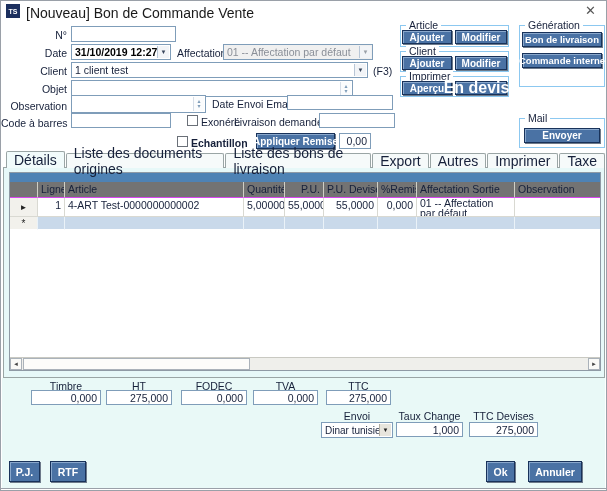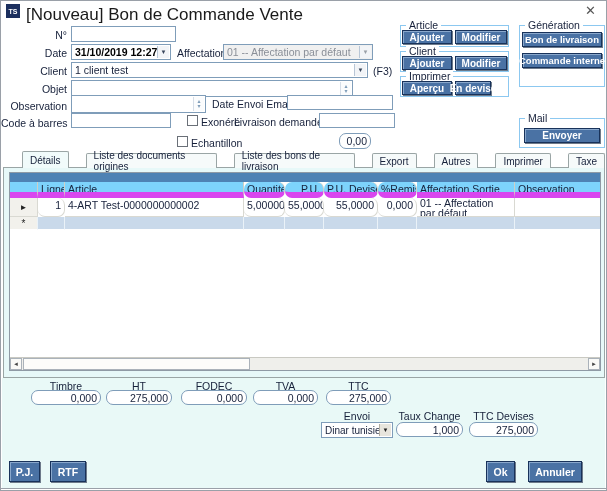--- a/index.html
+++ b/index.html
@@ -35,49 +35,49 @@
   }
   .grp { border:1px solid #8cc8f0; }
   .grp-legend {
     position:absolute; top:-7px; left:5px; background:#ffffff; padding:0 3px;
     font-size:10.5px; color:#16203a; white-space:nowrap;
   }
   .cb { width:11px; height:11px; background:#fff; border:1px solid #6a7078; display:inline-block; }
   
   .tabstrip { position:absolute; left:5px; top:150px; height:17px; display:flex; align-items:flex-end; z-index:3; }
   .tab {
-    font-size:10px; padding:2px 7px 2px 7px; background:#f6fafa;
+    font-size:14px; padding:2px 7px 2px 7px; background:#f6fafa;
     border:1px solid #9aa5a5; border-bottom:none; height:15px;
     display:flex; align-items:center; margin-right:1px;
-    border-radius:2px 2px 0 0; color:#16203a;margin-left:16px;
+    border-radius:2px 2px 0 0; color:#16203a;
   }
   .tab.active { height:17px; background:#f1fbfb; position:relative; z-index:4; }
   .tabpage {
     position:absolute; left:2px; top:166px; width:602px; height:211px;
     background:#e7f8f8; border:1px solid #9aa5a5; z-index:1;
   }
   
   .grid { position:absolute; left:8px; top:171px; width:592px; height:199px; background:#fff; border:1px solid #8f9aa5; z-index:2; display:flex; flex-direction:column; }
   .band { height:9px; background:#4e82b4; }
   .grow { display:flex; }
   .gcell { border-right:1px solid #d9d9d2; border-bottom:1px solid #d9d9d2; font-size:10.5px; padding:1px 3px; overflow:hidden; white-space:nowrap; color:#16203a; }
-  .ghead .gcell { background:#7dd3fc; border-right:1px solid #cfcfc6; border-bottom:6px solid #d946ef; }
-  .num { text-align:right;border-radius:7px; }
+  .ghead .gcell { background:#737373; border-right:1px solid #cfcfc6; border-bottom:1px solid #d946ef; }
+  .num { text-align:right; }
   .selcell { background:#f2f1ec; display:flex; align-items:center; justify-content:center; font-size:8px; color:#222; }
   .newrow .gcell { background:#c9d9ea; border-right:1px solid #eaf2f8; border-bottom:1px solid #ffffff; }
   .gfiller { flex:1; background:#ffffff; }
   
   .hscroll { height:13px; background:#efefeb; border-top:1px solid #c9c9c2; position:relative; }
   .sbtn { position:absolute; top:0; width:12px; height:12px; background:#fafaf7; border:1px solid #aab2ba; display:flex; align-items:center; justify-content:center; font-size:6px; color:#444; }
   .sthumb { position:absolute; top:0; height:12px; background:#fcfcfa; border:1px solid #aab2ba; }
   .lowerbg { position:absolute; left:1px; top:377px; width:603px; height:111px; background:#e9f9f7; }
   .divline { position:absolute; left:0; width:605px; height:1px; background:#9aa0a8; }
   .titlebar { position:absolute; left:0; top:0; width:605px; height:21px; background:#ffffff; }
   .appicon { position:absolute; left:5px; top:3px; width:14px; height:14px; background:#1c2f5e; color:#fff; font-size:7px; font-weight:bold; display:flex; align-items:center; justify-content:center; }
-  .title { position:absolute; left:25px; top:4px; font-size:17px; color:#1a1a1a; }
+  .title { position:absolute; left:25px; top:4px; font-size:14px; color:#1a1a1a; }
   .close { position:absolute; right:10px; top:2px; font-size:13px; color:#555; cursor:default; }
   .bold { font-weight:bold; color:#000; }
 </style>
 </head>
 <body>
 
 <div class="window">
 
   <div class="titlebar">
     <div class="appicon">TS</div>
@@ -136,42 +136,43 @@
       <span></span>
     </div>
   <span class="abs cb" style="left:186px;top:114px;"></span>
   <div class="abs lbl" style="left:200px;top:115px;">Exonéré</div>
   <div class="abs lbl" style="left:233px;top:115px;">Livraison demandée</div>
   <div class="abs inp" style="left:318px;top:112px;width:76px;height:15px;">
       <span></span>
     </div>
 
   <span class="abs cb" style="left:176px;top:135px;"></span>
-  <div class="abs lbl" style="left:190px;top:136px;">Echantillon</div>
+  <div class="abs lbl" style="left:190px;top:136px;font-weight:bold;">Echantillon</div>
+  <div class="abs btn3d" style="left:255px;top:132px;width:79px;height:16px;font-size:10px;">Appliquer Remise</div>
   <div class="abs inp num" style="left:338px;top:132px;width:32px;height:16px;">
       <span>0,00</span>
     </div>
 
   <div class="abs grp" style="left:399px;top:24px;width:109px;height:22px;">
     <span class="grp-legend">Article</span>
   </div>
   <div class="abs btn3d" style="left:401px;top:29px;width:50px;height:14px;font-size:10px;">Ajouter</div>
   <div class="abs btn3d" style="left:454px;top:29px;width:52px;height:14px;font-size:10px;">Modifier</div>
 
   <div class="abs grp" style="left:399px;top:50px;width:109px;height:21px;">
     <span class="grp-legend">Client</span>
   </div>
   <div class="abs btn3d" style="left:401px;top:55px;width:50px;height:14px;font-size:10px;">Ajouter</div>
   <div class="abs btn3d" style="left:454px;top:55px;width:52px;height:14px;font-size:10px;">Modifier</div>
 
   <div class="abs grp" style="left:399px;top:75px;width:109px;height:21px;">
     <span class="grp-legend">Imprimer</span>
   </div>
   <div class="abs btn3d" style="left:401px;top:80px;width:50px;height:14px;font-size:10px;">Aperçu</div>
-  <div class="abs btn3d" style="left:454px;top:80px;width:36px;height:14px;font-size:10px;">En devise</div>
+  <div class="abs btn3d" style="left:454px;top:80px;width:52px;height:14px;font-size:16px;">En devise</div>
 
   <div class="abs grp" style="left:518px;top:24px;width:86px;height:62px;">
     <span class="grp-legend">Génération</span>
   </div>
   <div class="abs btn3d" style="left:521px;top:31px;width:80px;height:15px;font-size:9.5px;">Bon de livraison</div>
   <div class="abs btn3d" style="left:521px;top:52px;width:80px;height:15px;font-size:9.5px;">Commande interne</div>
 
   <div class="abs grp" style="left:518px;top:117px;width:86px;height:30px;">
     <span class="grp-legend">Mail</span>
   </div>

